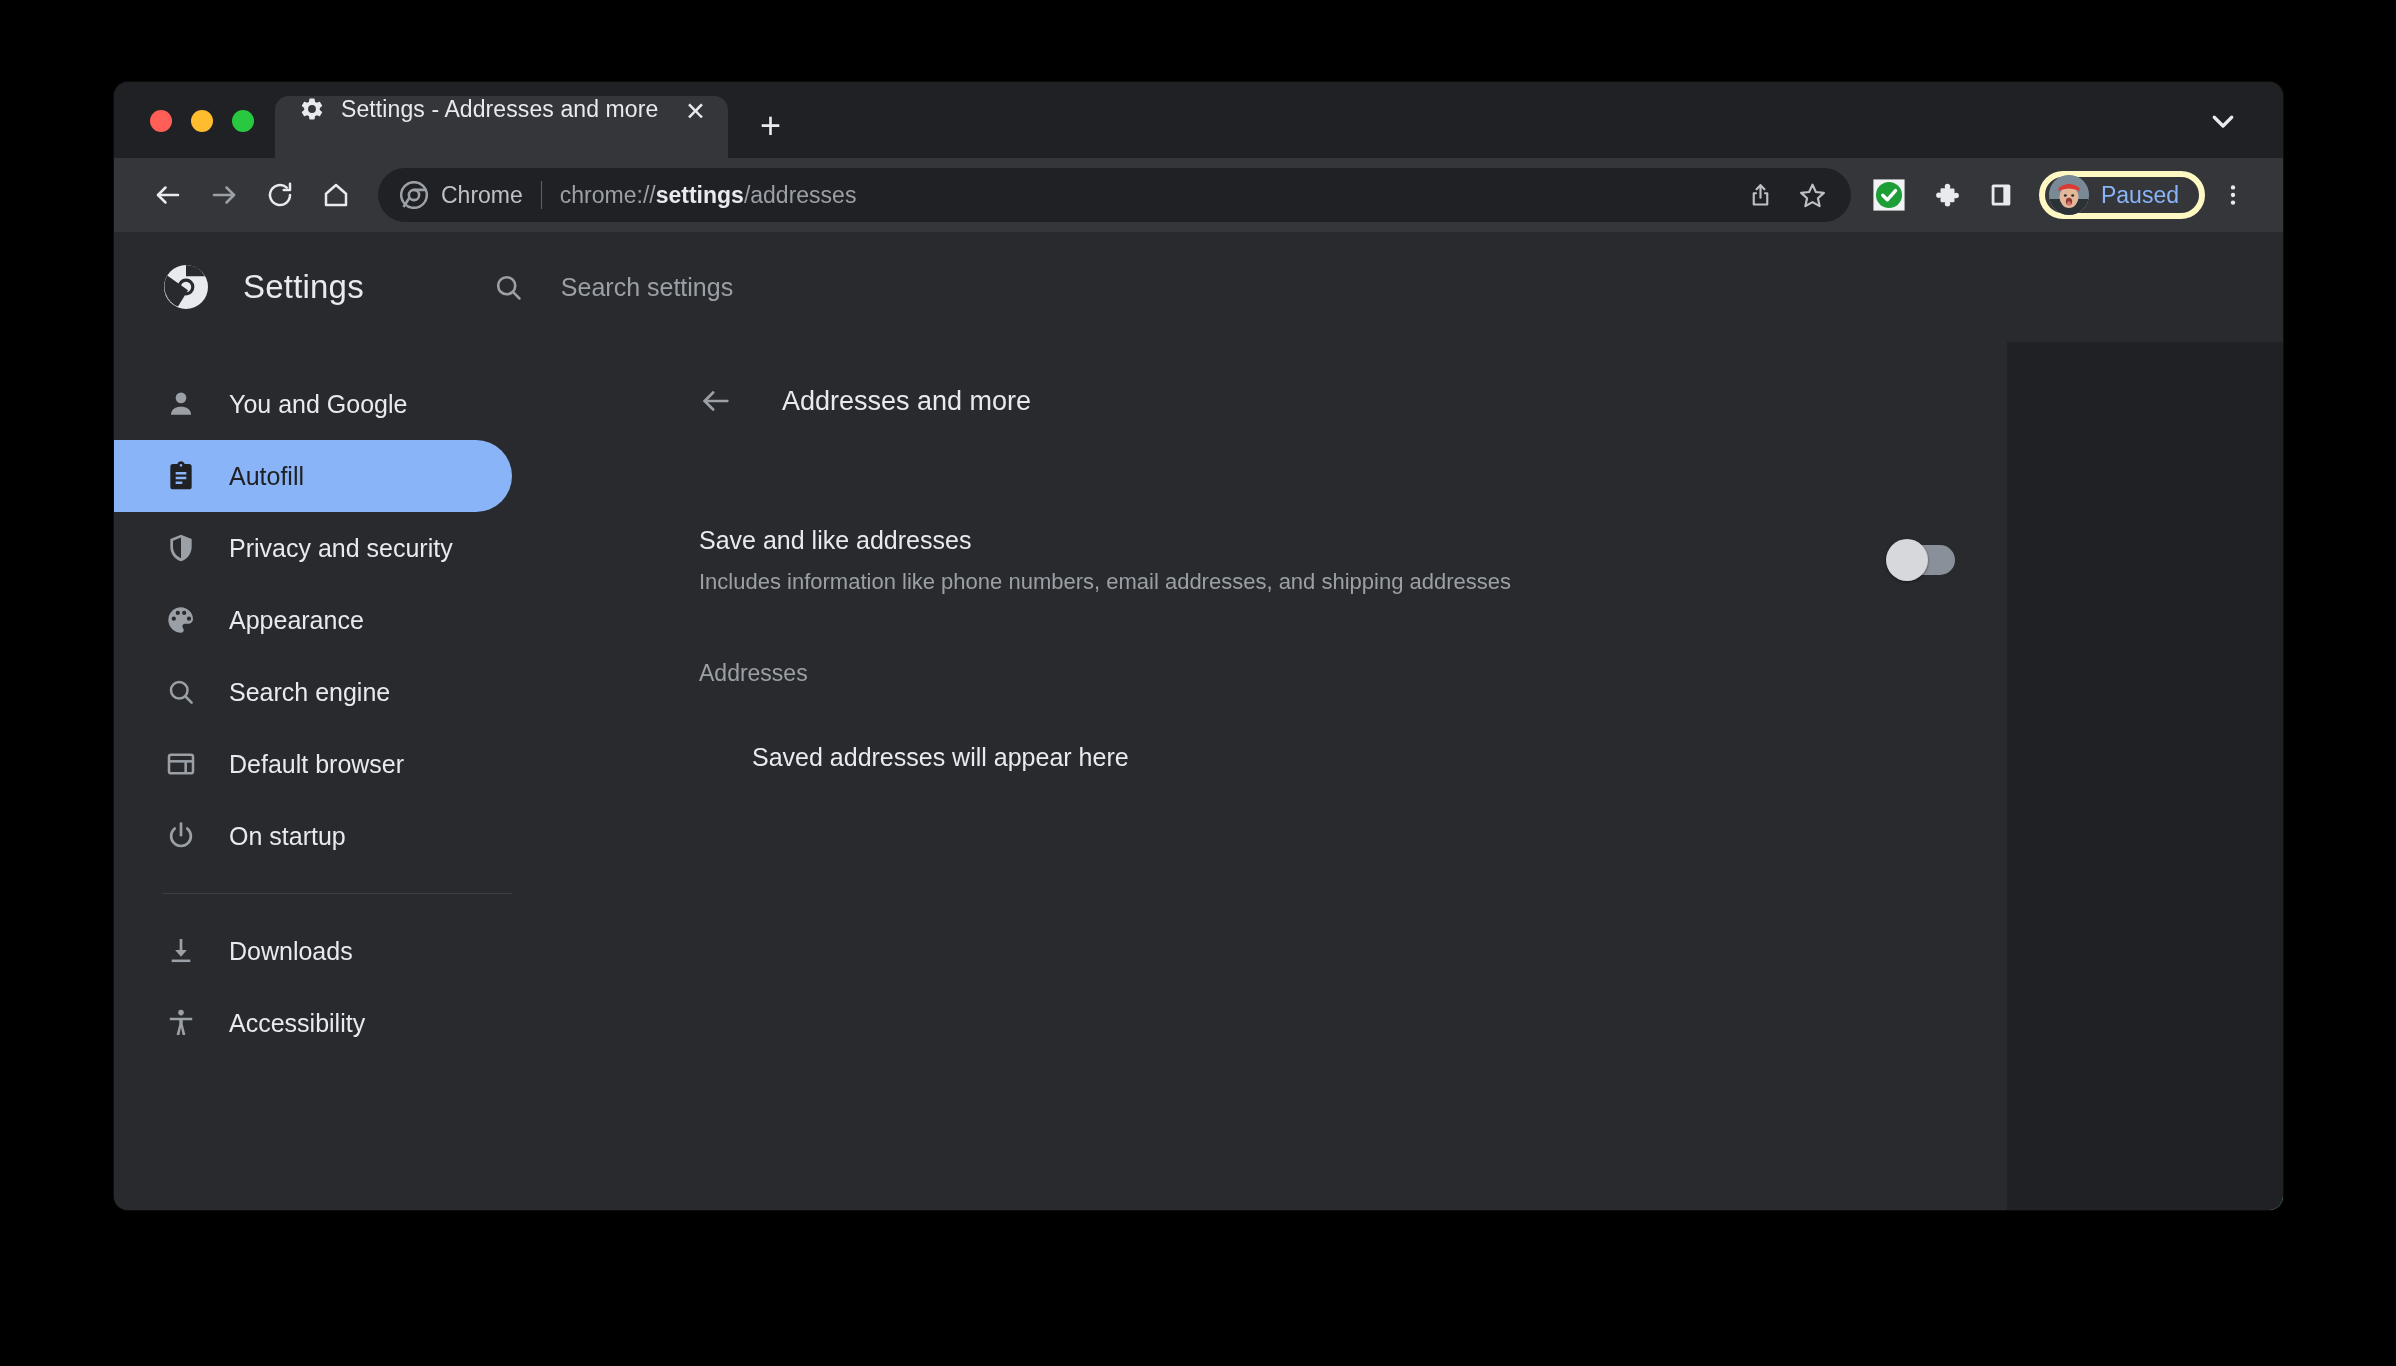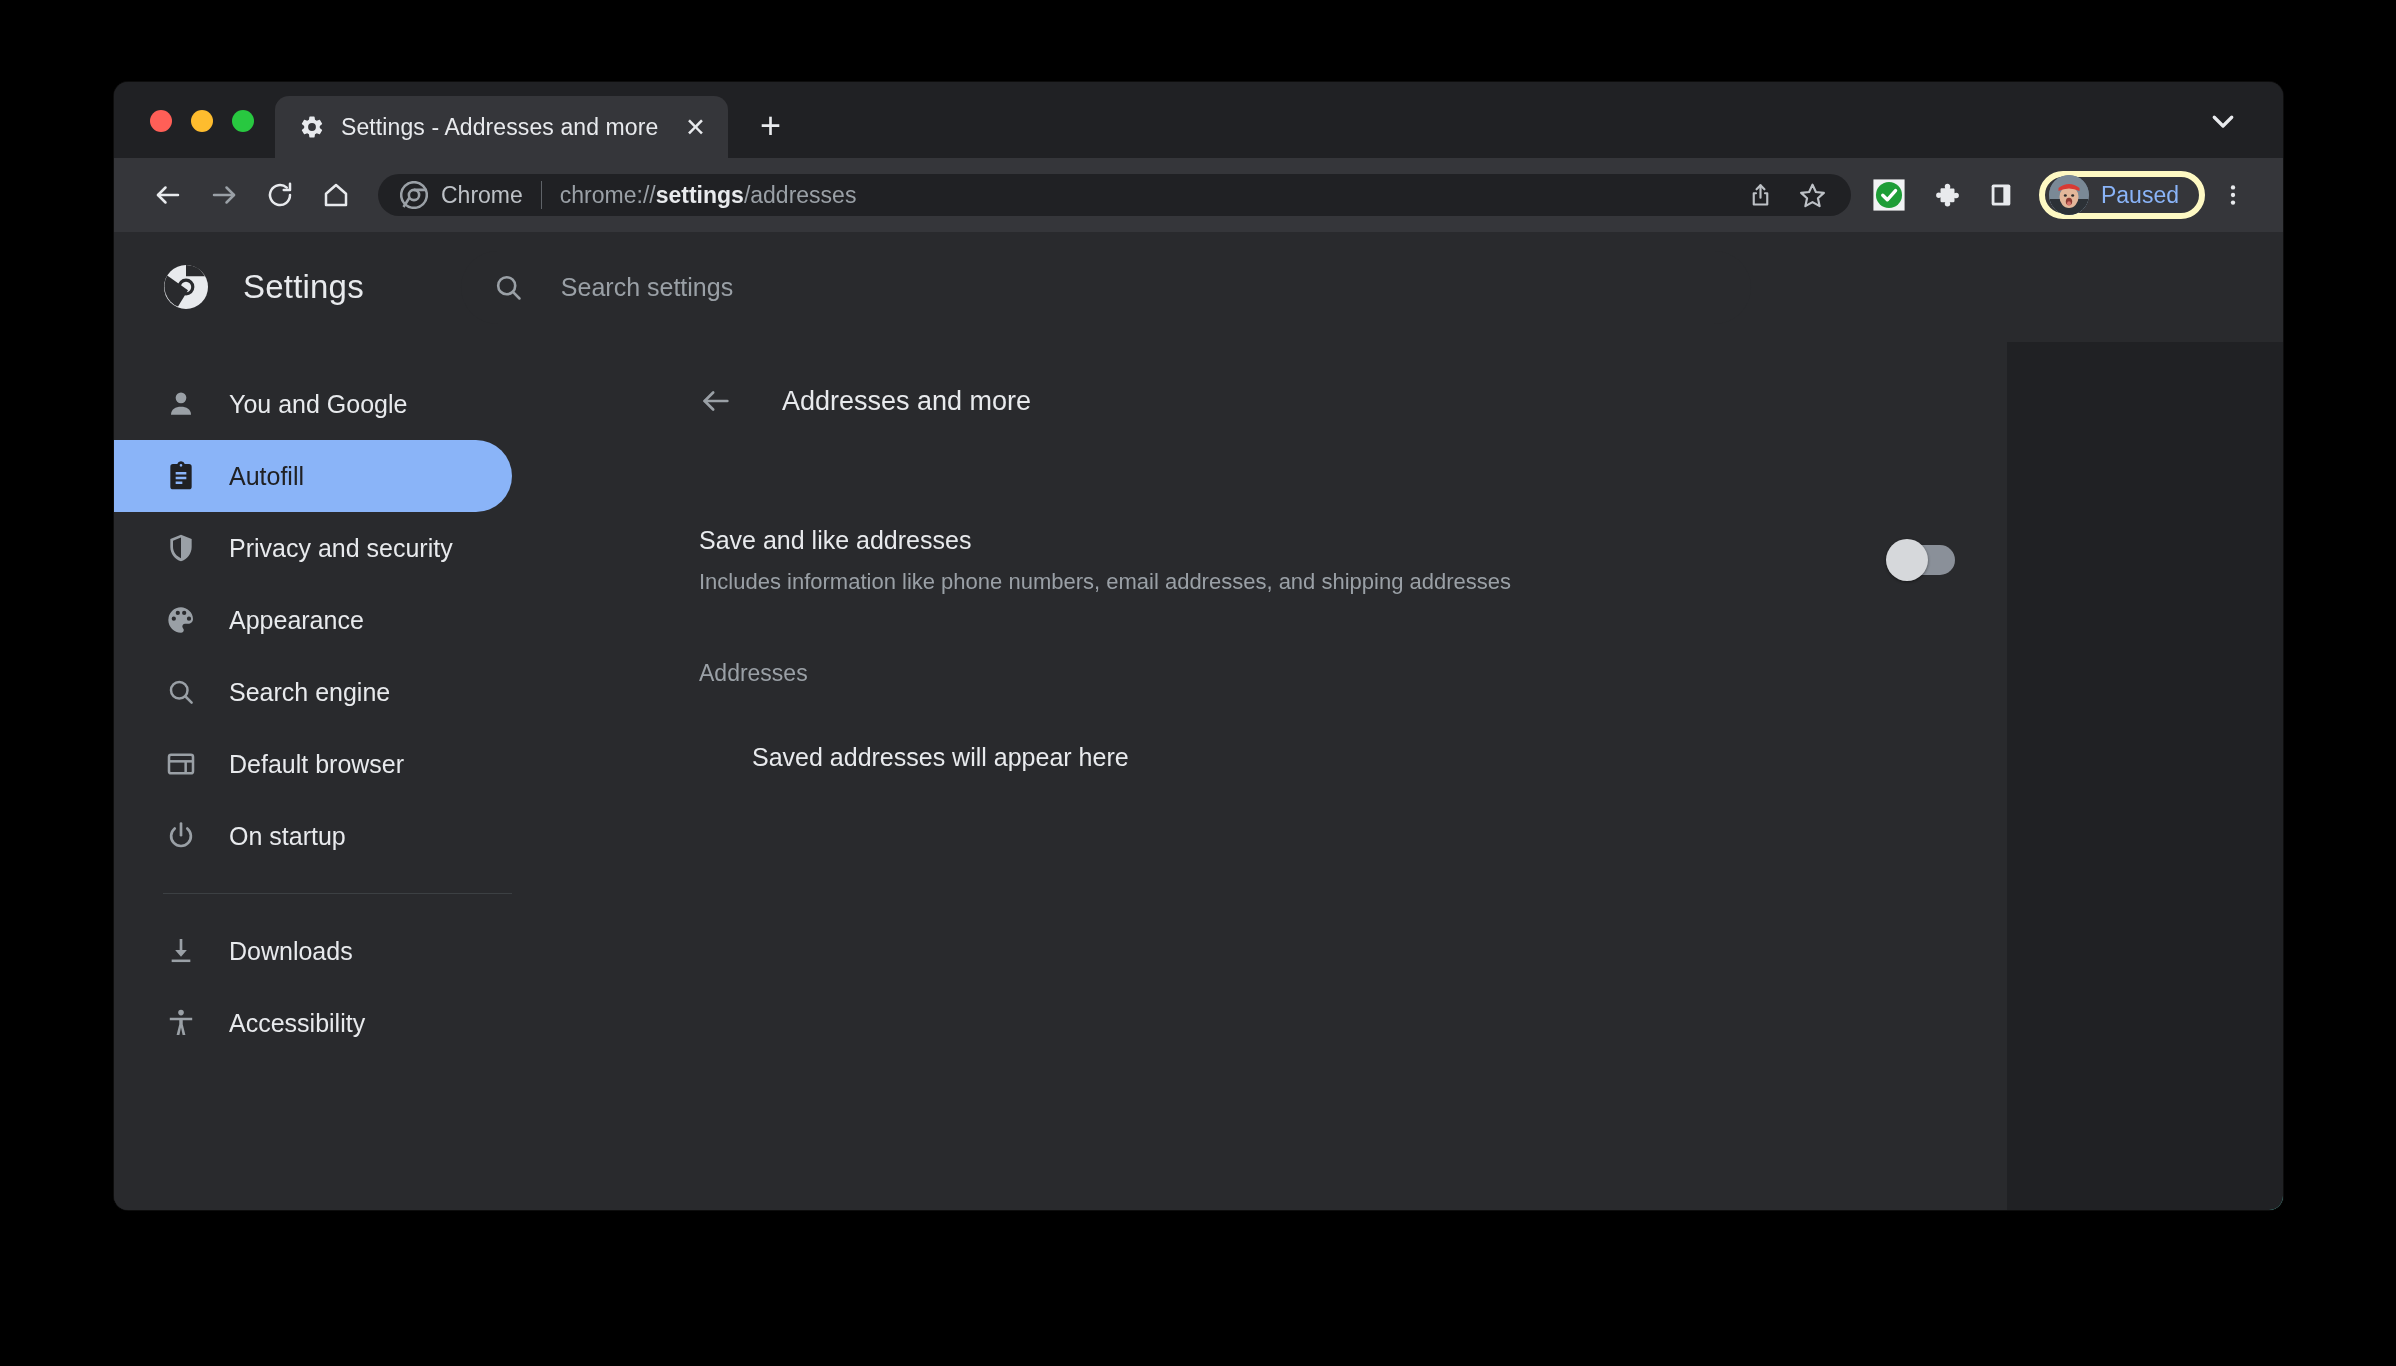--- a/index.html
+++ b/index.html
@@ -39,21 +39,20 @@
   .dot.yellow { background:#febc2e; }
   .dot.green  { background:#28c840; }
 
   #tab {
     margin-left:21px;
     height:62px;
     min-width:450px;
     background:#35363a;
     border-radius:14px 14px 0 0;
     display:flex;
-    align-items:center;
     padding:0 18px 0 24px;
     gap:16px;
     position:relative;
   }
   #tab .favicon { width:26px; height:26px; flex:none; display:flex; align-items:center; justify-content:center; }
   #tab .title {
     color:#e8eaed;
     font-size:23px;
     white-space:nowrap;
     letter-spacing:.1px;
@@ -89,21 +88,21 @@
   }
   .tbtn {
     width:56px; height:56px;
     display:flex; align-items:center; justify-content:center;
     border-radius:50%;
     color:#e8eaed;
     flex:none;
   }
   #omnibox {
     flex:1;
-    height:42px;
+    height:54px;
     background:#202124;
     border-radius:27px;
     display:flex;
     align-items:center;
     margin:0 10px 0 14px;
     padding:0 14px 0 22px;
     min-width:0;
   }
   #omnibox .chip {
     display:flex; align-items:center; gap:13px;

